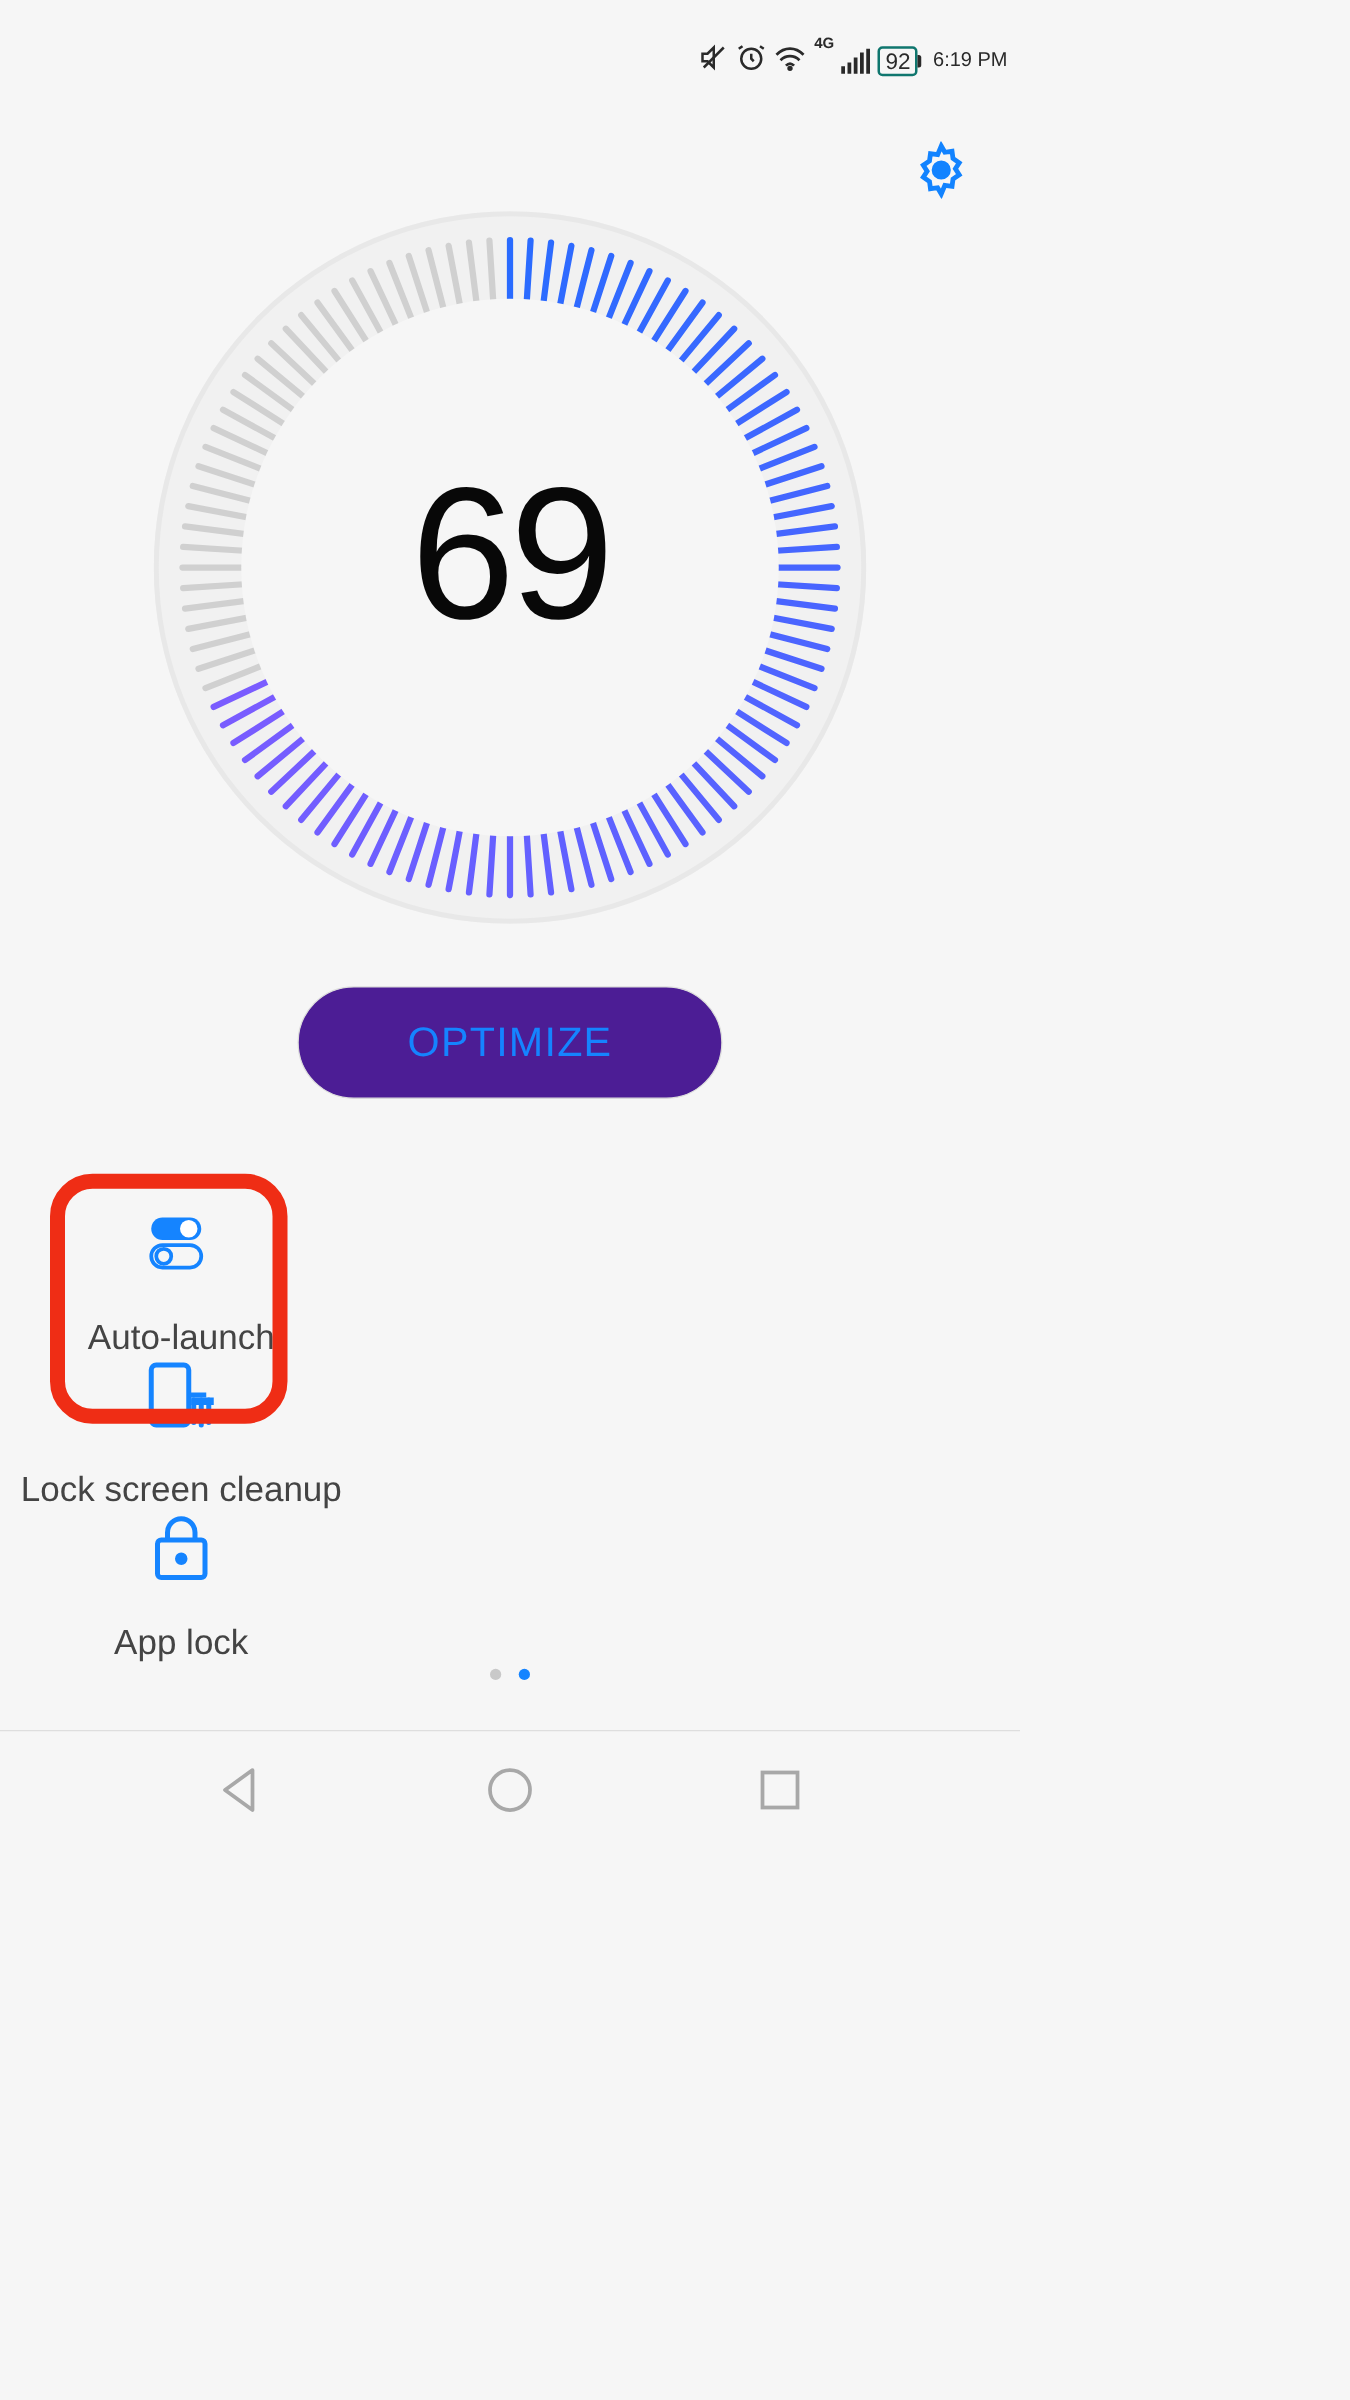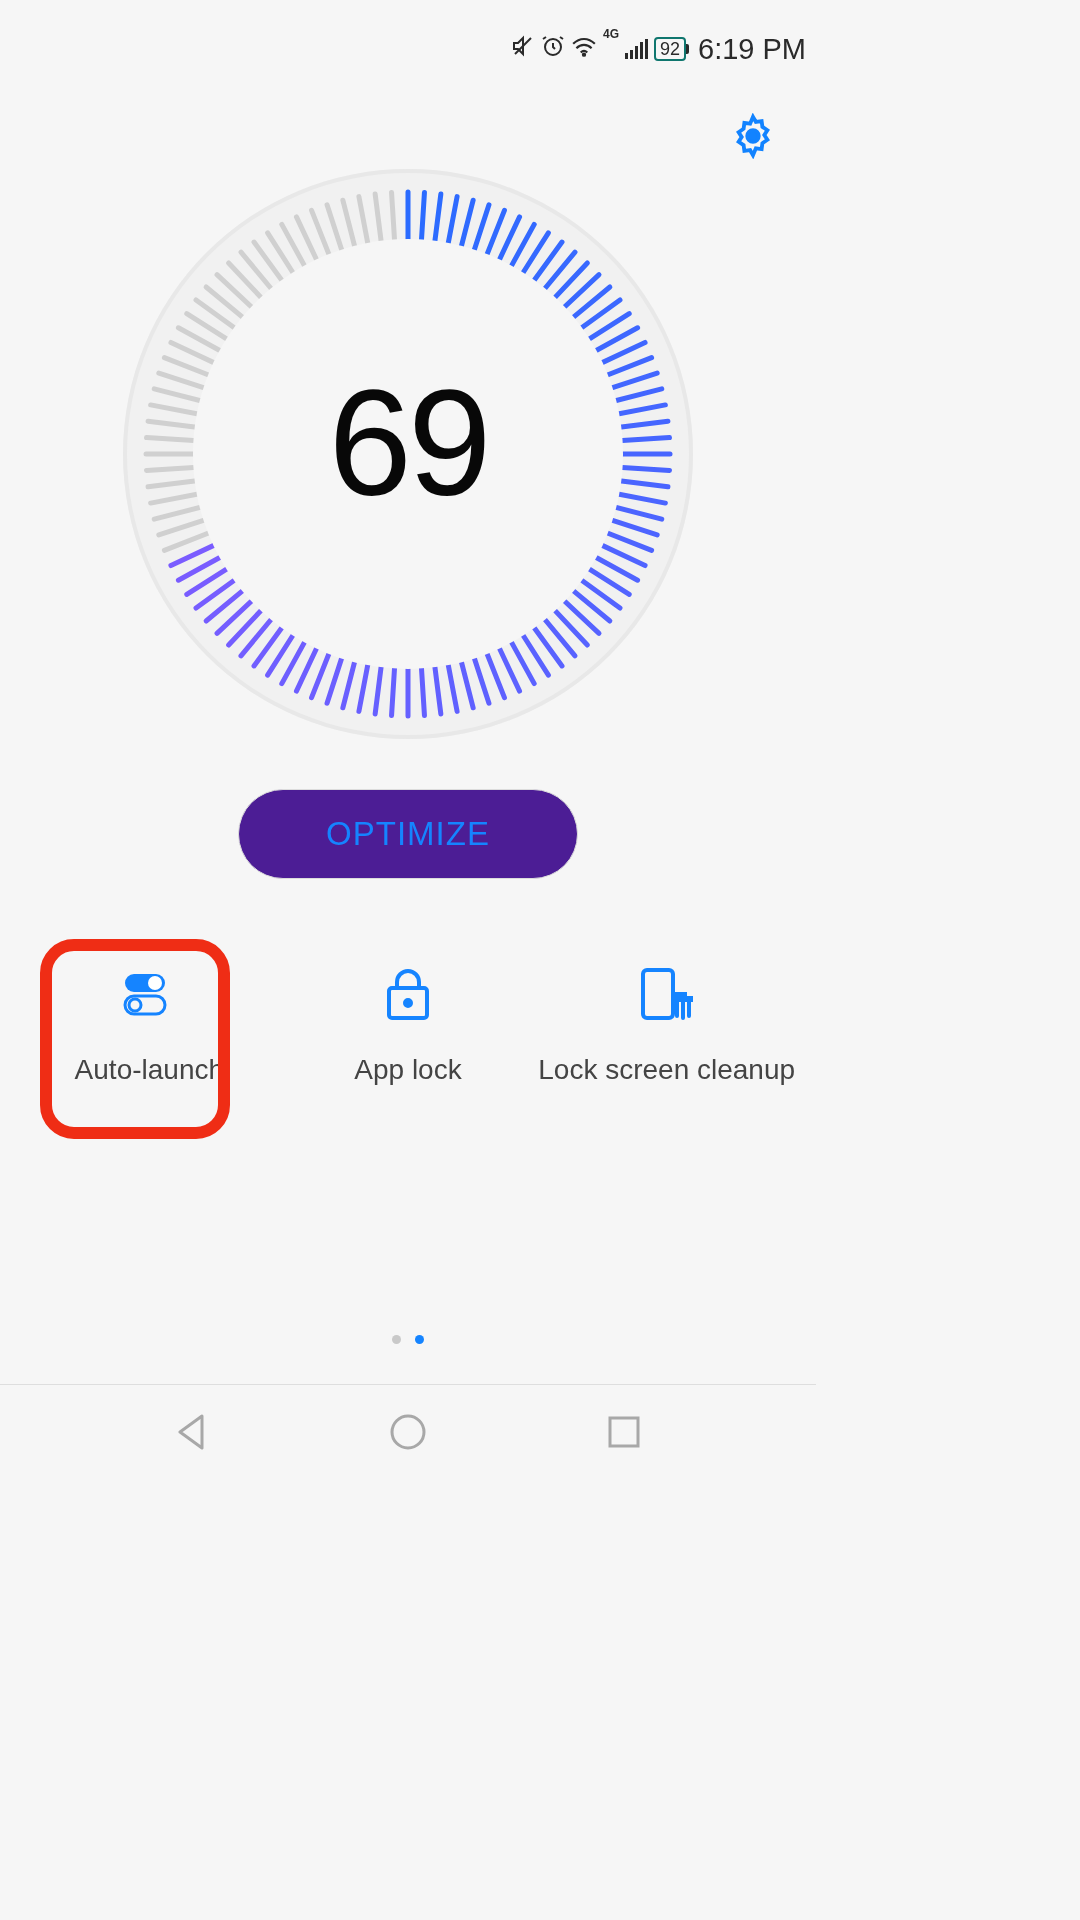--- a/index.html
+++ b/index.html
@@ -35,21 +35,21 @@
       width:3px; height:10px; background:#2a2a2a; border-radius:0 2px 2px 0;
     }
     .status-bar .sig { display:inline-flex; align-items:flex-end; gap:2px; height:20px;}
     .status-bar .sig span{ width:3px; background:#2a2a2a; display:block;}
     .status-bar .sig span:nth-child(1){height:6px}
     .status-bar .sig span:nth-child(2){height:9px}
     .status-bar .sig span:nth-child(3){height:13px}
     .status-bar .sig span:nth-child(4){height:17px}
     .status-bar .sig span:nth-child(5){height:20px}
     .status-bar .net-label{font-size:12px; font-weight:600; align-self:flex-start; margin-top:-2px;}
-    .status-bar .clock{font-size:29px; margin-left:6px;}
+    .status-bar .clock{font-size:16px; margin-left:6px;}
 
     
     .content { flex: 1; position: relative; }
 
     .gear {
       position: absolute; top: 44px; right: 40px;
       width: 46px; height: 46px;
       cursor: pointer;
     }
 
@@ -83,20 +83,21 @@
       background:#4c1d95;
       font-size:33px; letter-spacing:1px; color:#1584ff;
       cursor:pointer;
     }
 
     
     .tiles{
       position:absolute; top:895px; left:0; right:0;
       display:flex; justify-content:space-around;
       padding:0 20px;
+      flex-direction:column;
     }
     .tile{
       width:250px;
       display:flex; flex-direction:column; align-items:center;
       gap:30px;
       cursor:pointer;
     }
     .tile .icon-box{
       width:80px; height:60px; display:flex; align-items:center; justify-content:center;
     }
@@ -296,41 +297,41 @@
             <circle cx="34" cy="13" r="7" fill="#fff"></circle>
             <rect x="4" y="26" width="40" height="18" rx="9" fill="none" stroke="#1584ff" stroke-width="3"></rect>
             <circle cx="14" cy="35" r="6" fill="none" stroke="#1584ff" stroke-width="3"></circle>
           </svg>
         </div>
         <div class="tile-label">Auto-launch</div>
       </div>
 
       <div class="tile">
         <div class="icon-box">
-          <svg width="50" height="56" viewBox="0 0 50 56" fill="none" stroke="#1584ff" stroke-width="4">
-            <rect x="6" y="22" width="38" height="30" rx="3"></rect>
-            <path d="M14 22v-6a11 11 0 0 1 22 0v6"></path>
-            <circle cx="25" cy="37" r="3" fill="#1584ff"></circle>
-          </svg>
-        </div>
-        <div class="tile-label">App lock</div>
-      </div>
-
-      <div class="tile">
-        <div class="icon-box">
           <svg width="60" height="56" viewBox="0 0 60 56" fill="none" stroke="#1584ff" stroke-width="4">
             <rect x="6" y="4" width="30" height="48" rx="4"></rect>
             <path d="M36 28l14 0" stroke-width="4"></path>
             <path d="M40 32l0 18 M46 32l0 20 M52 32l0 18" stroke-width="4" stroke-linecap="round"></path>
             <rect x="38" y="30" width="18" height="6" fill="#1584ff" stroke="none"></rect>
           </svg>
         </div>
         <div class="tile-label">Lock screen cleanup</div>
       </div>
 
+      <div class="tile">
+        <div class="icon-box">
+          <svg width="50" height="56" viewBox="0 0 50 56" fill="none" stroke="#1584ff" stroke-width="4">
+            <rect x="6" y="22" width="38" height="30" rx="3"></rect>
+            <path d="M14 22v-6a11 11 0 0 1 22 0v6"></path>
+            <circle cx="25" cy="37" r="3" fill="#1584ff"></circle>
+          </svg>
+        </div>
+        <div class="tile-label">App lock</div>
+      </div>
+
     </div>
 
     <div class="highlight-box"></div>
 
     <div class="dots">
       <div class="dot"></div>
       <div class="dot active"></div>
     </div>
 
   </div>

